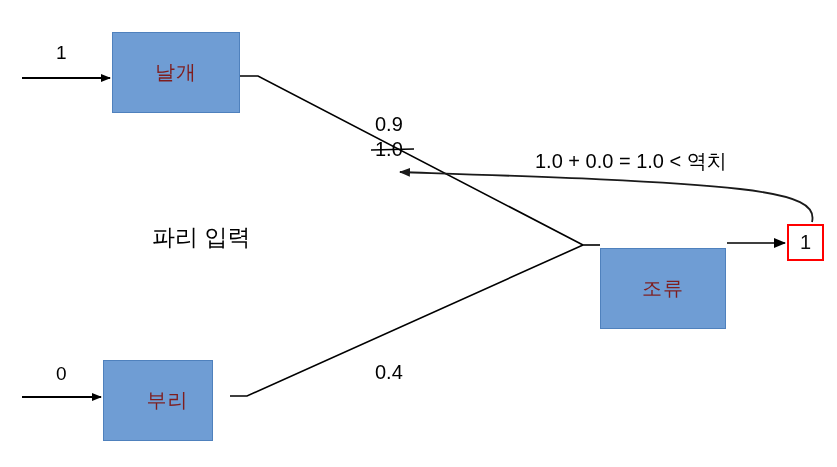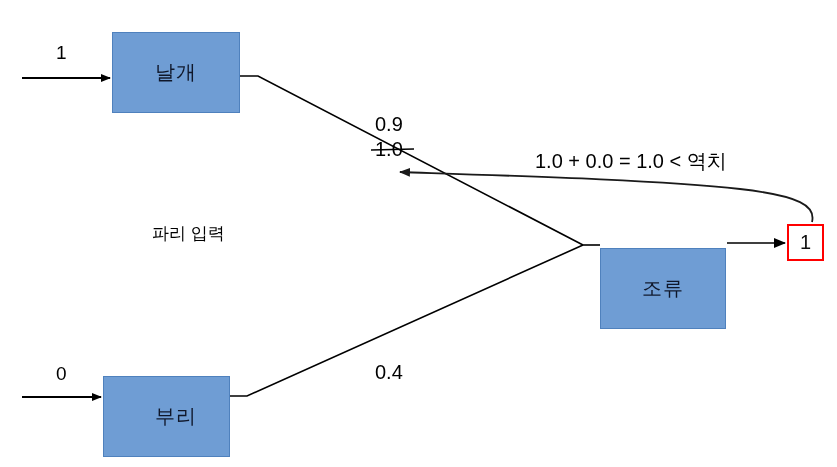--- a/index.html
+++ b/index.html
@@ -26,21 +26,21 @@
     height: 467px;
   }
   .node-box {
     position: absolute;
     box-sizing: border-box;
     background: #6f9dd4;
     border: 1px solid #4f81bd;
     display: flex;
     align-items: center;
     justify-content: center;
-    color: #0f172a;
+    color: #7f1d1d;
     font-size: 20px;
     letter-spacing: 1px;
     font-family: "Liberation Sans", "DejaVu Sans", sans-serif;
   }
   .out-box {
     position: absolute;
     box-sizing: border-box;
     background: #ffffff;
     border: 2px solid #ff0000;
     display: flex;
@@ -59,21 +59,21 @@
   .io-value {
     font-size: 19px;
   }
   .weight-label {
     font-size: 20px;
   }
   .weight-label.struck {
     text-decoration: none;
   }
   .caption-label {
-    font-size: 17px;
+    font-size: 23px;
   }
   .equation-label {
     font-size: 20px;
     text-align: center;
   }
 </style>
 </head>
 <body>
 
 <div id="canvas">
@@ -105,21 +105,21 @@
 
     <path d="M 812,222 C 816,206 800,196 740,189 C 660,180 520,176 400,172" fill="none" stroke="#1a1a1a" stroke-width="1.8" marker-end="url(#arrow-dark)"></path>
 
     <line x1="371" y1="150" x2="414" y2="149" stroke="#000000" stroke-width="1.6"></line>
   </svg>
 
   <div class="node-box" style="left:112px; top:32px; width:128px; height:81px;">
     <span>날개</span>
   </div>
 
-  <div class="node-box" style="left:103px; top:376px; width:127px; height:81px;padding-left:19px;">
+  <div class="node-box" style="left:103px; top:360px; width:110px; height:81px;padding-left:19px;">
     <span>부리</span>
   </div>
 
   <div class="node-box" style="left:600px; top:204px; width:126px; height:81px;margin-top:44px;">
     <span>조류</span>
   </div>
 
   <div class="out-box" style="left:787px; top:224px; width:37px; height:37px;">
     <span>1</span>
   </div>

